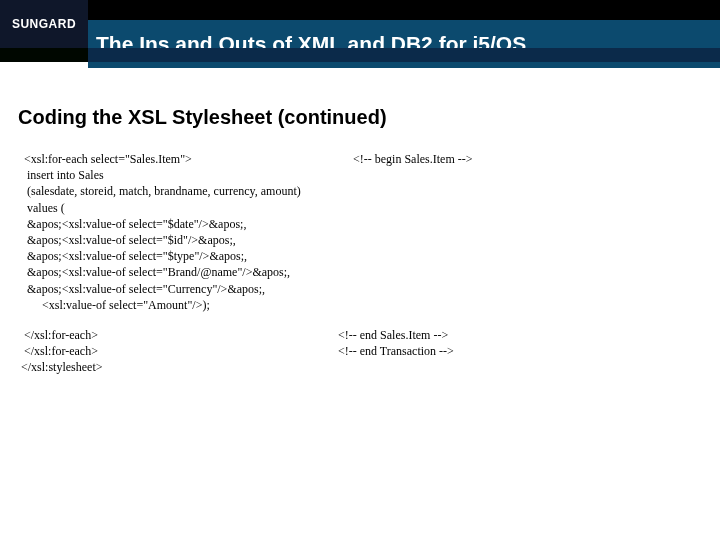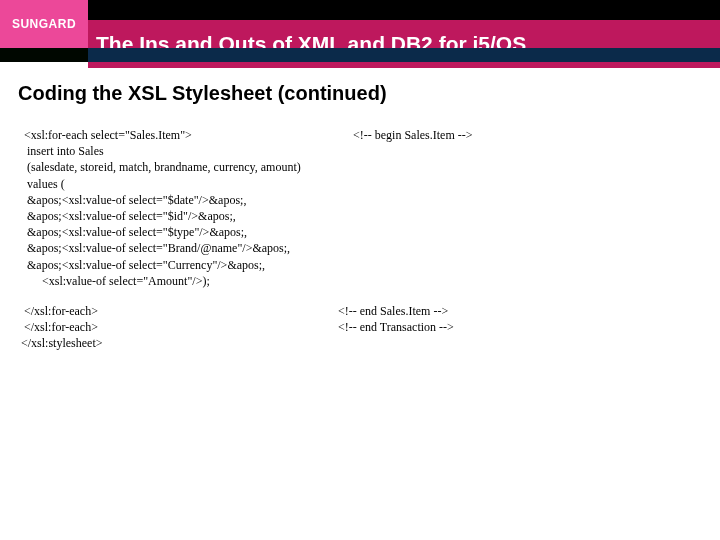--- a/index.html
+++ b/index.html
@@ -15,33 +15,33 @@
   .header-bar {
     width: 720px;
     height: 48px;
     background: #000;
     display: flex;
     align-items: center;
   }
   .logo-box {
     width: 88px;
     height: 48px;
-    background: #ec4899;
+    background: #0f172a;
     color: #fff;
     font-weight: bold;
     font-size: 12px;
     letter-spacing: 0.5px;
     display: flex;
     align-items: center;
     justify-content: center;
   }
   .title-wrap {
     flex: 1;
     height: 48px;
-    background: #be185d;
+    background: #0c4a6e;
     display: flex;
     align-items: center;
     padding-left: 8px;
     margin-top: 40px;
   }
   .page-title {
     color: #fff;
     font-size: 21px;
     font-weight: bold;
   }
@@ -55,20 +55,21 @@
     height: 14px;
     background: #000700; 
   }
   .sub-band .navy {
     flex: 1;
     height: 14px;
     background: #0b2a4a;
   }
   .content {
     padding: 14px 2px 0 18px;
+    margin-top: 24px;
   }
   .section-title {
     font-size: 20px;
     font-weight: bold;
     margin: 6px 0 22px 0;
   }
   .code {
     font-family: "Times New Roman", Times, serif;
     font-size: 12px;
     line-height: 1.35;

